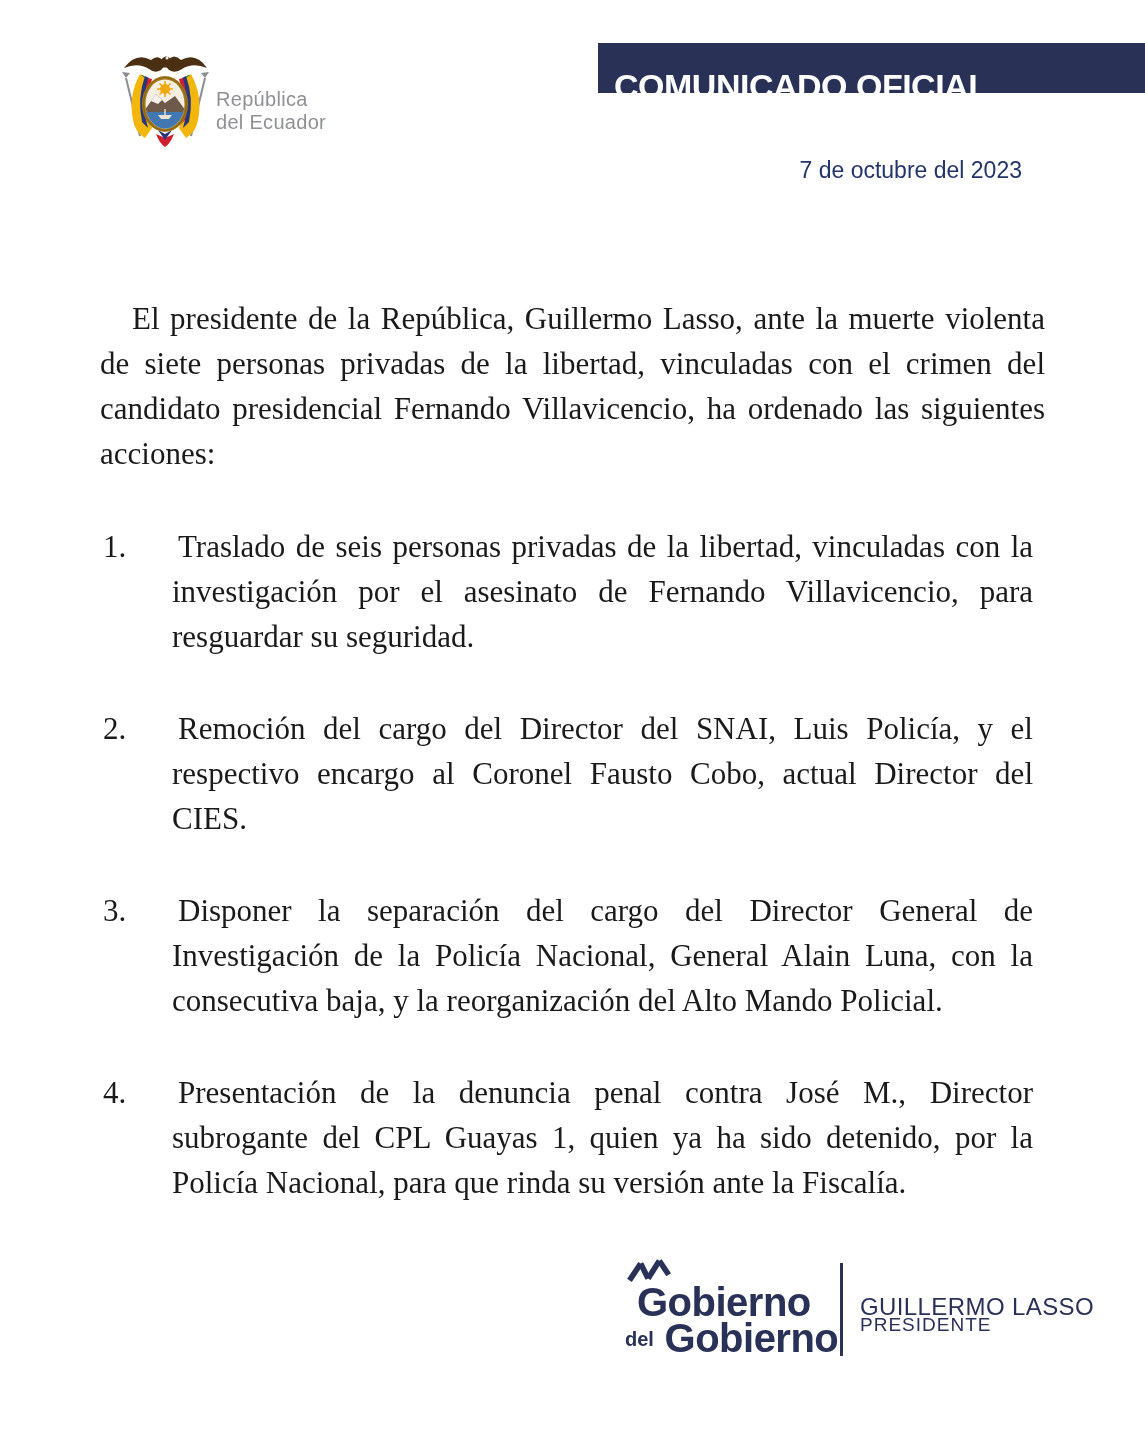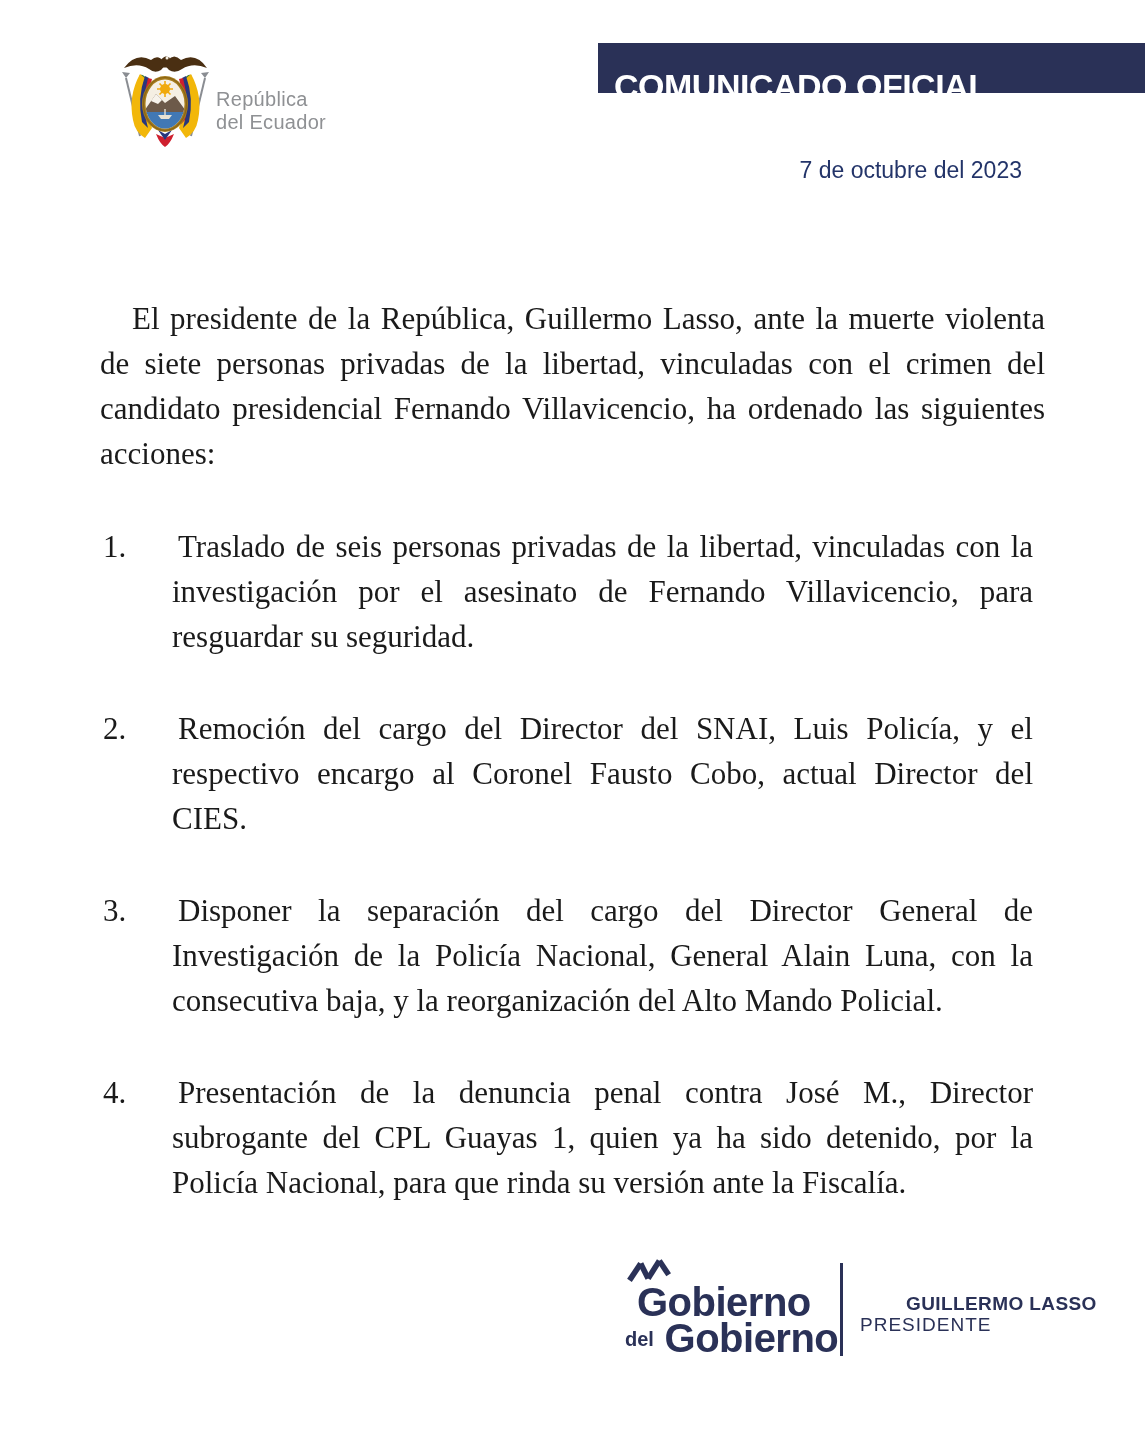--- a/index.html
+++ b/index.html
@@ -80,23 +80,22 @@
     color:var(--navy);font-weight:700;font-size:40px;line-height:1;
     letter-spacing:-0.5px;
   }
   .gob-line2 .small{font-size:20px;font-weight:700;vertical-align:6px;letter-spacing:0;}
   .footer-divider{
     position:absolute;left:840px;top:1263px;width:3px;height:93px;
     background:var(--navy);
   }
   .president-name{
     position:absolute;left:860px;top:1293px;
-    color:var(--navy);font-weight:700;font-size:19px;letter-spacing:.4px;
+    color:var(--navy);font-weight:400;font-size:24px;letter-spacing:.4px;
     white-space:nowrap;
-    margin-left:46px;
   }
   .president-title{
     position:absolute;left:860px;top:1314px;
     color:var(--navy);font-size:19px;letter-spacing:1px;white-space:nowrap;
   }
 </style>
 </head>
 <body>
 
 <div class="page">

